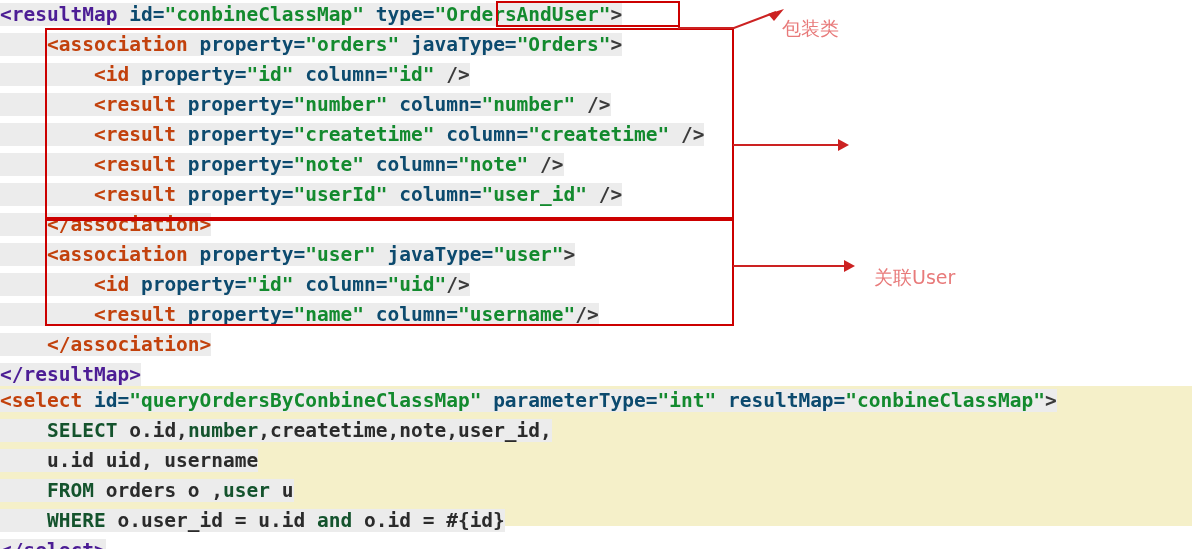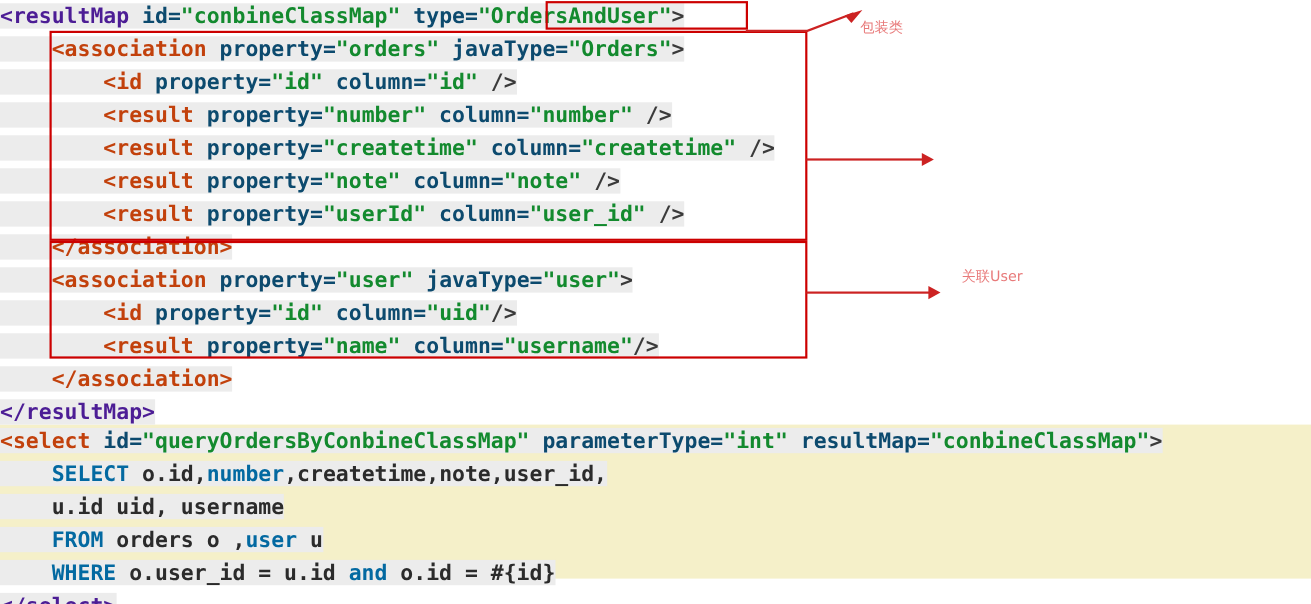--- a/index.html
+++ b/index.html
@@ -39,21 +39,21 @@
   .line .hl {
     background: #ececec;
   }
 
   
   .tag-navy  { color: #4c1d95; }
   .tag-dark  { color: #c2410c; }
   .attr      { color: #0c4a6e; }
   .val       { color: #138a2e; }
   .punct     { color: #3a3a3a; }
-  .kw        { color: #0369a1; }
+  .kw        { color: #14532d; }
   .sql-plain { color: #2b2b2b; margin-top: 35px; }
 
   
   #sql-panel {
     position: absolute;
     left: 0;
     top: 386px;
     width: 1192px;
     height: 140px;
     background: #f5f0c9;
@@ -88,27 +88,27 @@
     border-left: 11px solid #cc2222;
     pointer-events: none;
   }
   .diag-arrow { position: absolute; pointer-events: none; }
 
   
   .cn-label {
     position: absolute;
     color: #e87a7a;
     font-family: "DejaVu Sans", "Liberation Sans", sans-serif;
-    font-size: 13px;
+    font-size: 19px;
     font-weight: normal;
     white-space: nowrap;
   }
   #cn-1 { left: 782px; top: 16px; }
   #cn-2 { left: 868px; top: 134px; }
-  #cn-3 { left: 874px; top: 242px; }
+  #cn-3 { left: 874px; top: 265px; }
 </style>
 </head>
 <body>
 
 <div id="stage">
 
   <div id="sql-panel"></div>
 
   <div id="xml-block" class="code-block"><div class="line"><span class="hl"><span class="tag-navy">&lt;resultMap</span><span class="punct"> </span><span class="attr">id=</span><span class="val">"conbineClassMap"</span><span class="punct"> </span><span class="attr">type=</span><span class="val">"OrdersAndUser"</span><span class="punct">&gt;</span></span></div><div class="line"><span class="hl">    <span class="tag-dark">&lt;association</span><span class="punct"> </span><span class="attr">property=</span><span class="val">"orders"</span><span class="punct"> </span><span class="attr">javaType=</span><span class="val">"Orders"</span><span class="punct">&gt;</span></span></div><div class="line"><span class="hl">        <span class="tag-dark">&lt;id</span><span class="punct"> </span><span class="attr">property=</span><span class="val">"id"</span><span class="punct"> </span><span class="attr">column=</span><span class="val">"id"</span><span class="punct"> /&gt;</span></span></div><div class="line"><span class="hl">        <span class="tag-dark">&lt;result</span><span class="punct"> </span><span class="attr">property=</span><span class="val">"number"</span><span class="punct"> </span><span class="attr">column=</span><span class="val">"number"</span><span class="punct"> /&gt;</span></span></div><div class="line"><span class="hl">        <span class="tag-dark">&lt;result</span><span class="punct"> </span><span class="attr">property=</span><span class="val">"createtime"</span><span class="punct"> </span><span class="attr">column=</span><span class="val">"createtime"</span><span class="punct"> /&gt;</span></span></div><div class="line"><span class="hl">        <span class="tag-dark">&lt;result</span><span class="punct"> </span><span class="attr">property=</span><span class="val">"note"</span><span class="punct"> </span><span class="attr">column=</span><span class="val">"note"</span><span class="punct"> /&gt;</span></span></div><div class="line"><span class="hl">        <span class="tag-dark">&lt;result</span><span class="punct"> </span><span class="attr">property=</span><span class="val">"userId"</span><span class="punct"> </span><span class="attr">column=</span><span class="val">"user_id"</span><span class="punct"> /&gt;</span></span></div><div class="line"><span class="hl">    <span class="tag-dark">&lt;/association&gt;</span></span></div><div class="line"><span class="hl">    <span class="tag-dark">&lt;association</span><span class="punct"> </span><span class="attr">property=</span><span class="val">"user"</span><span class="punct"> </span><span class="attr">javaType=</span><span class="val">"user"</span><span class="punct">&gt;</span></span></div><div class="line"><span class="hl">        <span class="tag-dark">&lt;id</span><span class="punct"> </span><span class="attr">property=</span><span class="val">"id"</span><span class="punct"> </span><span class="attr">column=</span><span class="val">"uid"</span><span class="punct">/&gt;</span></span></div><div class="line"><span class="hl">        <span class="tag-dark">&lt;result</span><span class="punct"> </span><span class="attr">property=</span><span class="val">"name"</span><span class="punct"> </span><span class="attr">column=</span><span class="val">"username"</span><span class="punct">/&gt;</span></span></div><div class="line"><span class="hl">    <span class="tag-dark">&lt;/association&gt;</span></span></div><div class="line"><span class="hl"><span class="tag-navy">&lt;/resultMap&gt;</span></span></div></div>
 

